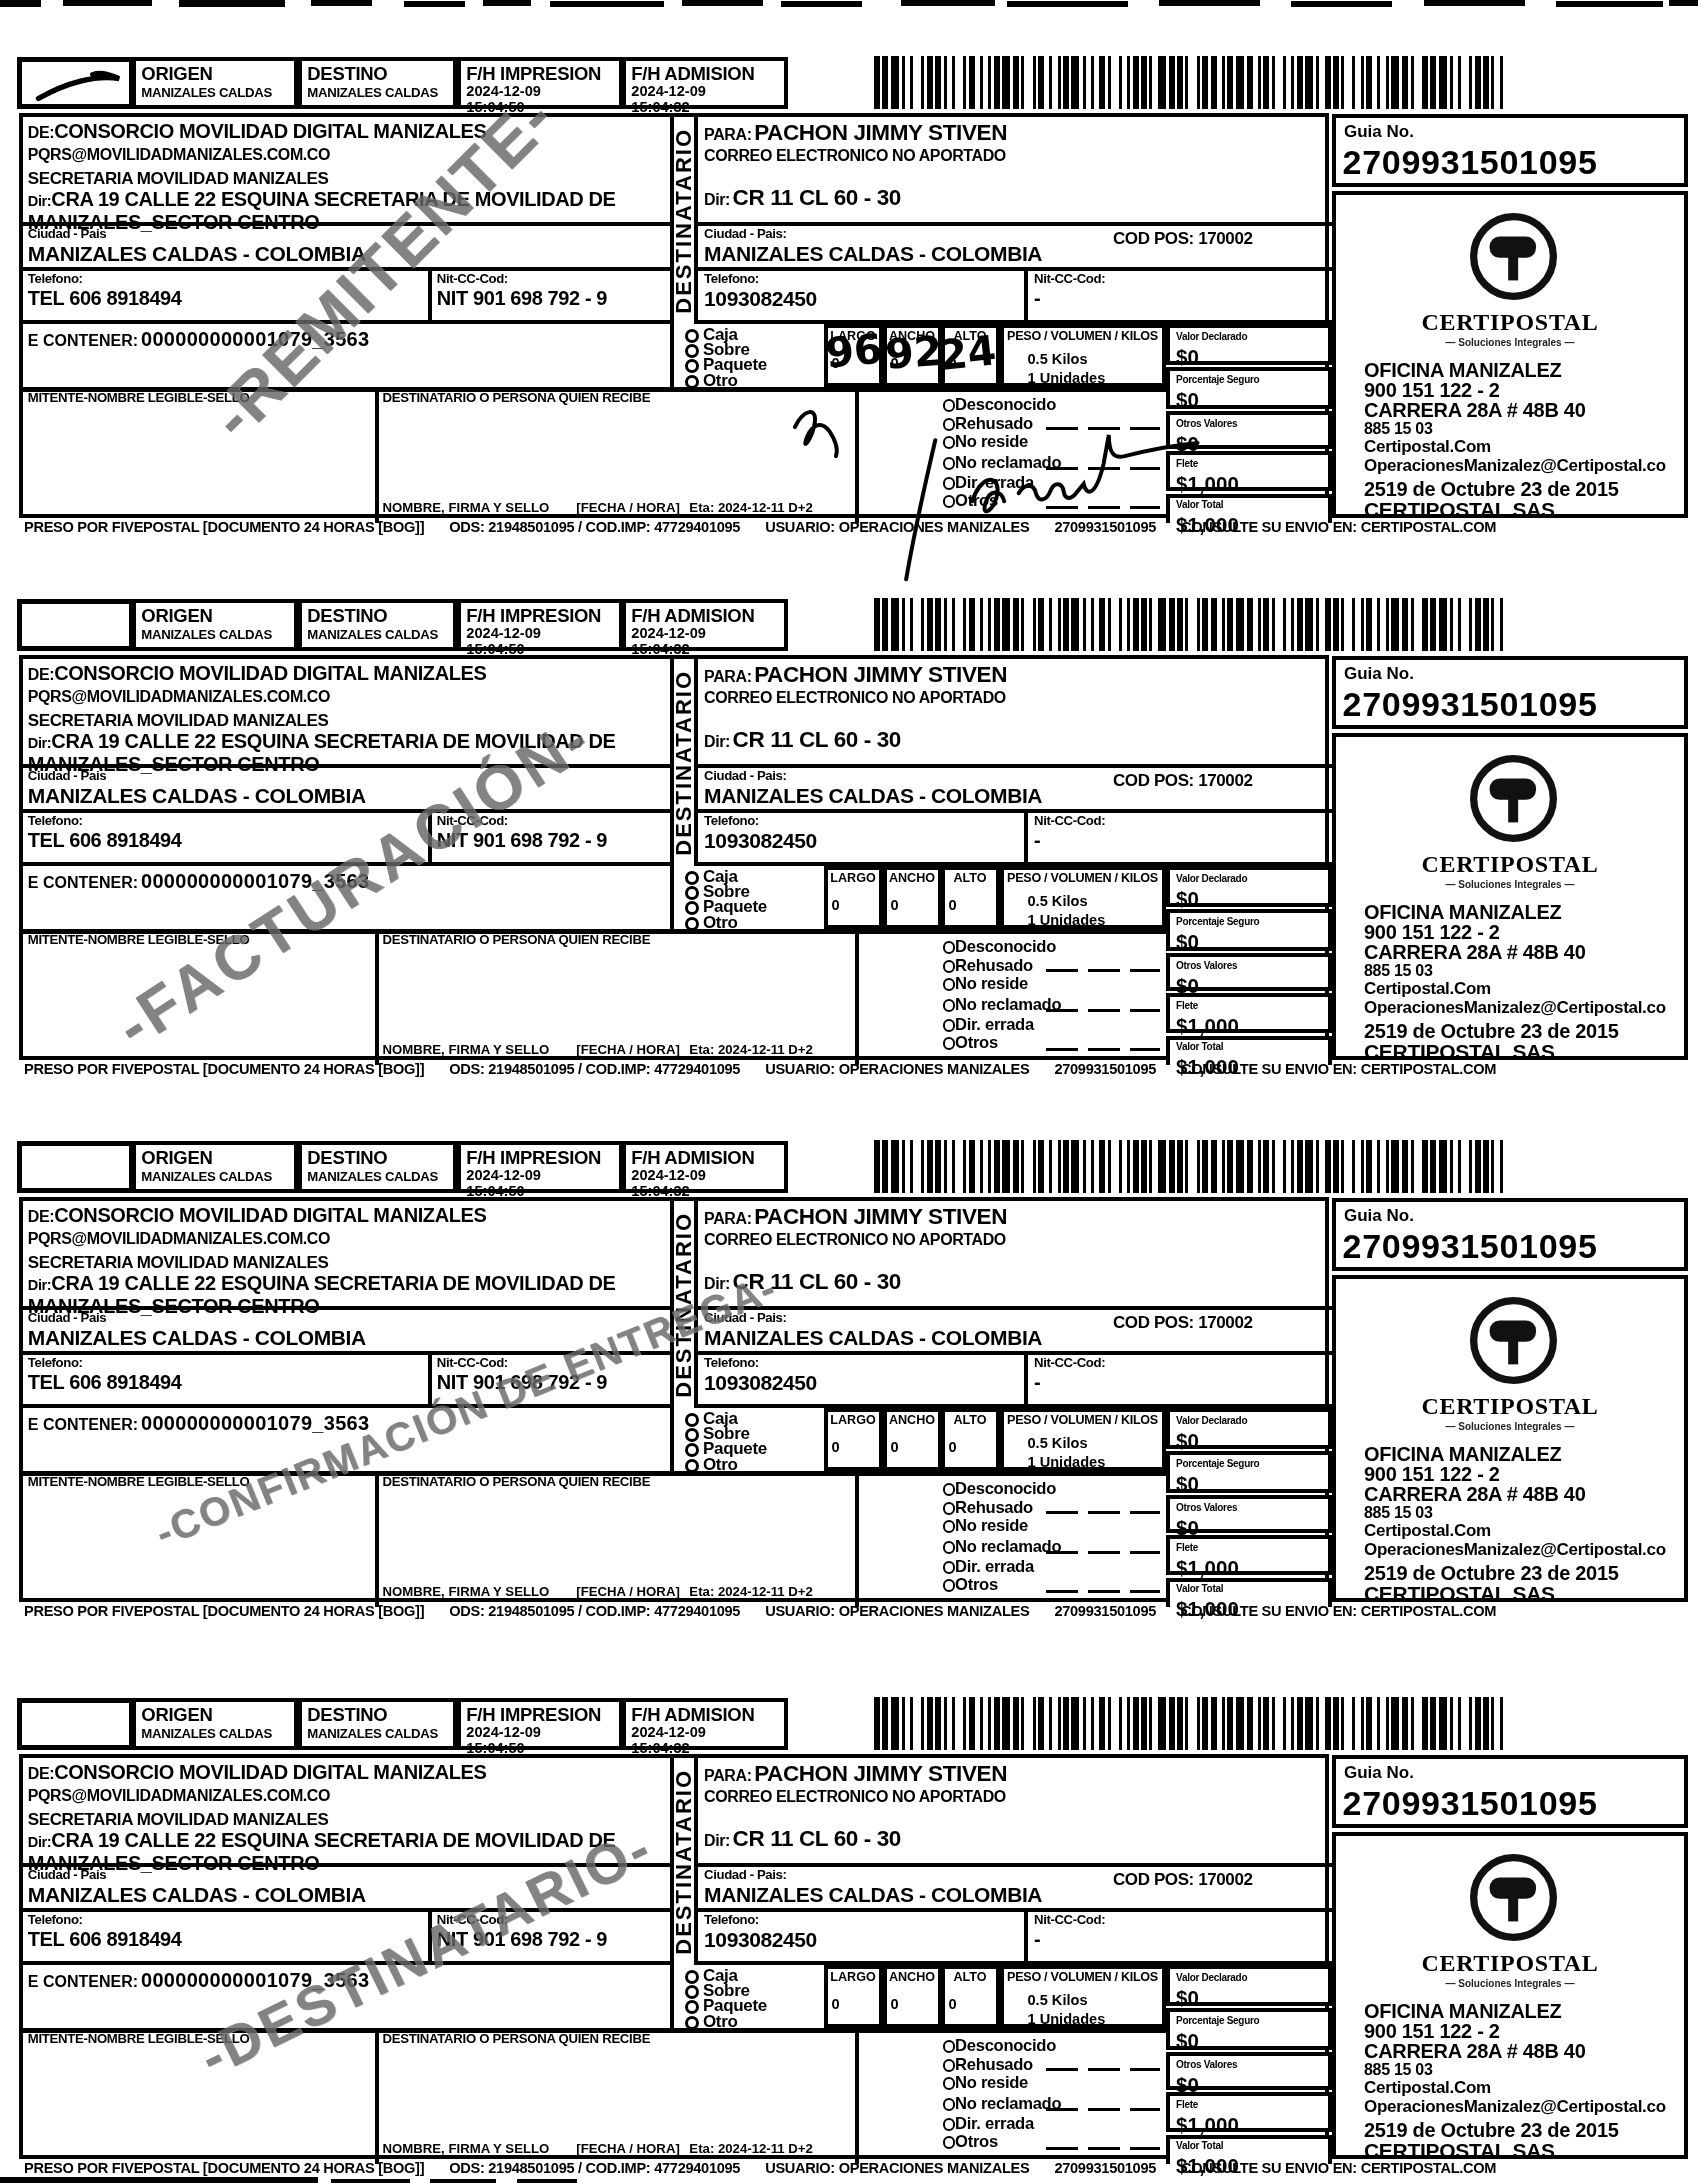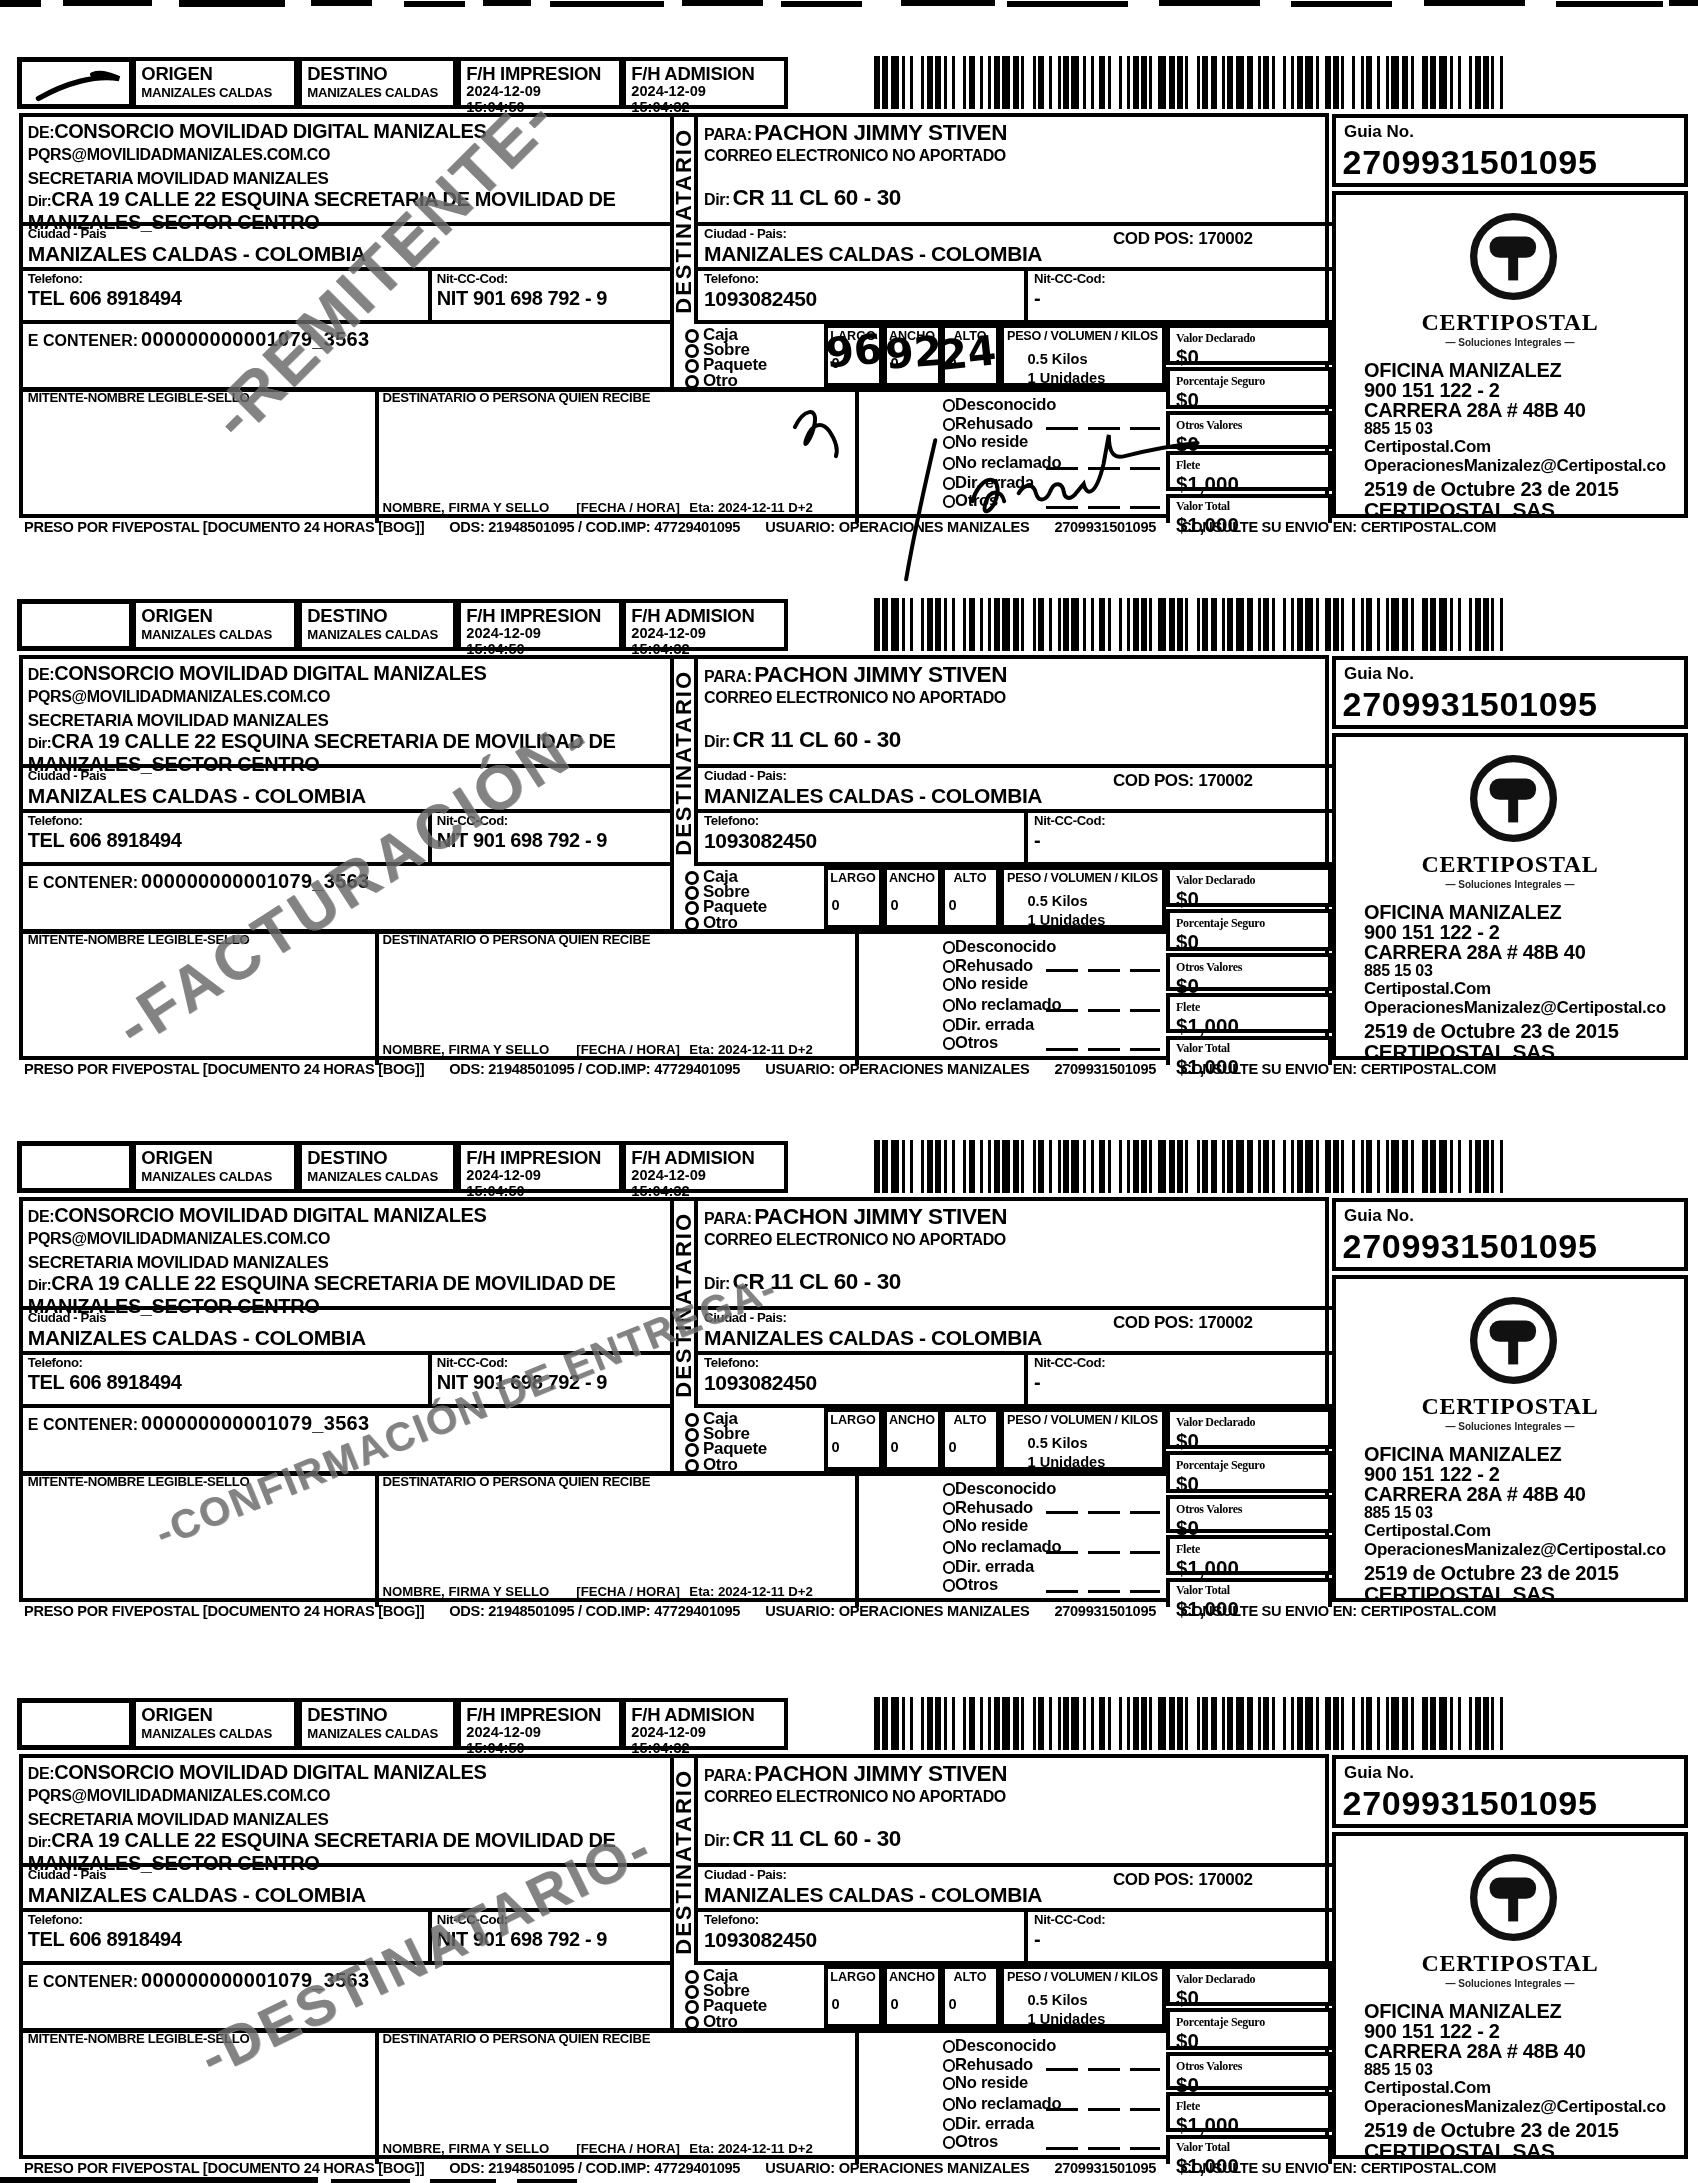--- a/index.html
+++ b/index.html
@@ -34,21 +34,21 @@
   .vstrip span{writing-mode:vertical-rl;transform:rotate(180deg);font-size:22px;font-weight:700;letter-spacing:2px;}
 
   
   .ring{display:inline-block;width:14px;height:14px;border:3.3px solid #000;border-radius:50%;vertical-align:middle;box-sizing:border-box;}
   .ring.sm{width:12.6px;height:12.6px;border-width:2.6px;}
   .pkrow{position:absolute;font-size:17px;letter-spacing:-0.3px;white-space:nowrap;}
   .strow{position:absolute;font-size:16.6px;letter-spacing:-0.3px;white-space:nowrap;}
   .dashline{position:absolute;height:3.3px;background:repeating-linear-gradient(90deg,#000 0 32px,transparent 32px 42px);}
 
   
-  .money .mlabel{position:absolute;left:6.6px;top:2.6px;font-size:12px;letter-spacing:-0.3px;font-family:Liberation Serif, serif;}
+  .money .mlabel{position:absolute;left:6.6px;top:2.6px;font-size:10px;letter-spacing:-0.3px;}
   .money .mval{position:absolute;left:6.6px;top:17px;font-size:20.5px;}
 
   
   .guia-label{position:absolute;left:8px;top:4px;font-size:17px;}
   .guia-num{position:absolute;left:6.6px;top:25px;font-size:34px;letter-spacing:0.7px;}
   .brandname{position:absolute;left:0;width:100%;text-align:center;font-family:"Liberation Serif",serif;font-weight:900;font-size:24px;letter-spacing:0.7px;}
   .tagline{position:absolute;left:0;width:100%;text-align:center;font-size:10px;color:#222;filter:blur(0.7px);}
   .addr{position:absolute;left:28px;white-space:nowrap;letter-spacing:-0.3px;}
 
   .footer{position:absolute;left:24px;top:463px;width:1655px;font-size:14.6px;letter-spacing:-0.3px;white-space:nowrap;}

